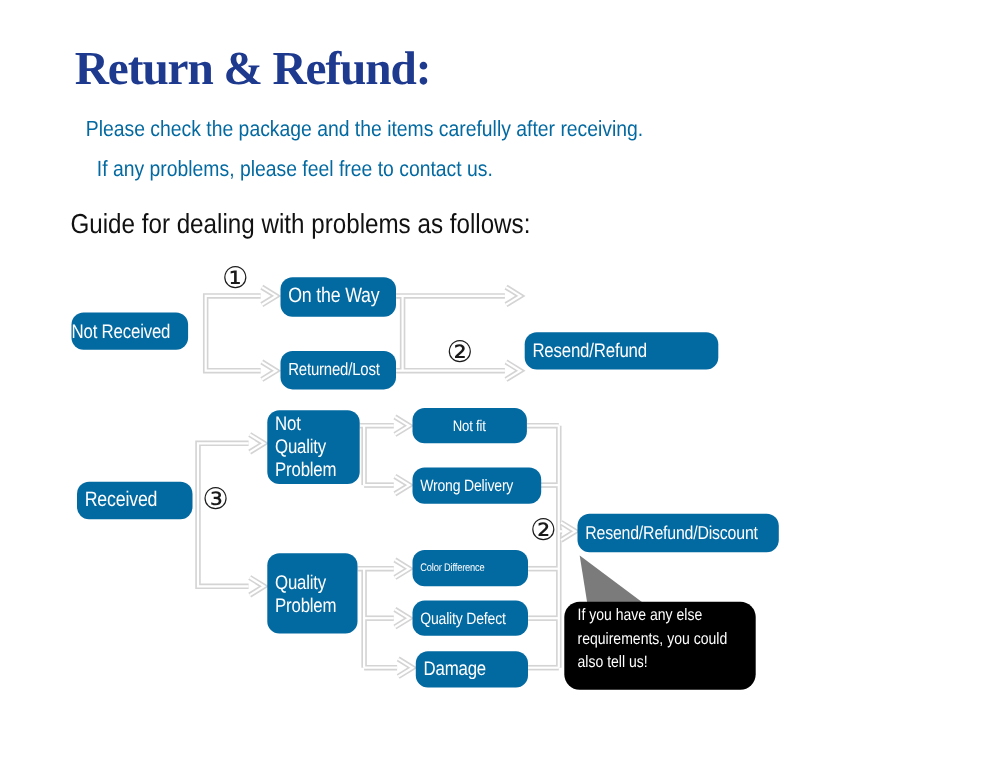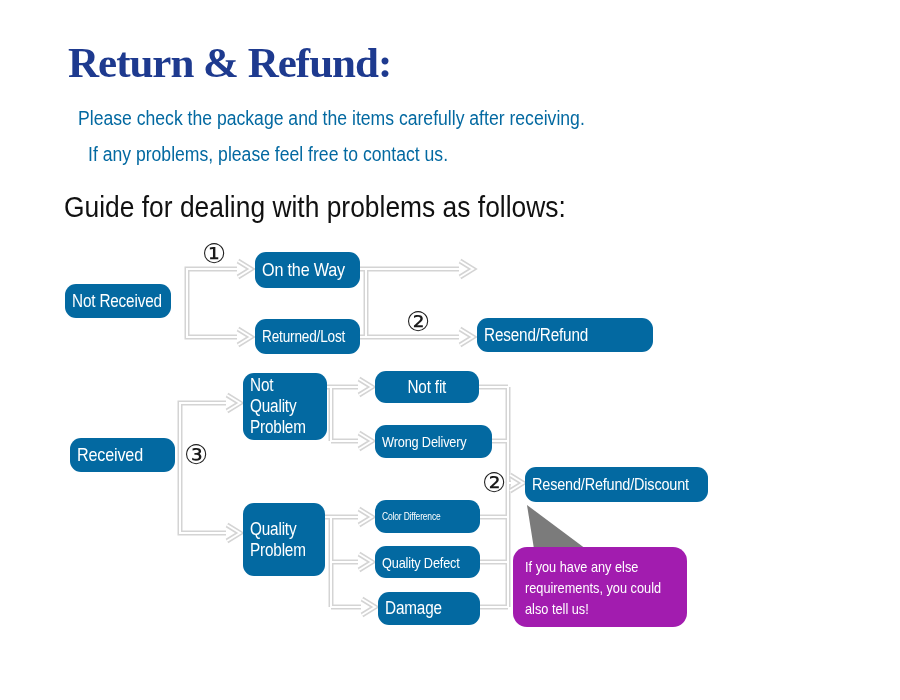--- a/index.html
+++ b/index.html
@@ -7,61 +7,61 @@
           font-family:"Liberation Sans",sans-serif;}
 
   
   .title{position:absolute;left:68px;top:38px;margin:0;
          font-family:"Liberation Serif",serif;font-weight:bold;font-size:43px;
          color:#1e3a8f;letter-spacing:-1px;}
   .cond{display:inline-block;transform:scaleX(0.88);transform-origin:0 50%;white-space:nowrap;}
   .intro{position:absolute;margin:0;color:#0369a1;font-size:20px;}
   .intro.l1{left:78px;top:107px;}
   .intro.l2{left:88px;top:143px;}
-  .guide{position:absolute;left:64px;top:190px;margin:0;color:#111;font-size:30px;}
+  .guide{position:absolute;left:64px;top:190px;margin:0;color:#111;font-size:25px;}
 
   
   .flow-svg{position:absolute;left:0;top:0;width:900px;height:700px;}
   .c-outer path{stroke:#d4d4d4;stroke-width:5;fill:none;}
   .c-inner path{stroke:#ffffff;stroke-width:2;fill:none;}
 
   
   .node{position:absolute;background:#0369a1;border-radius:11px;color:#fff;
         display:flex;align-items:center;padding:0 7px;box-sizing:border-box;}
   .node .lbl{display:inline-block;transform:scaleX(0.85);transform-origin:0 50%;
              white-space:nowrap;letter-spacing:-0.2px;}
   .node .wrap{white-space:normal;}
-  .n-not-received{left:65px;top:284px;width:106px;height:34px;font-size:18px;}
+  .n-not-received{left:65px;top:284px;width:106px;height:34px;font-size:18px;justify-content:center;}
   .n-on-the-way{left:255px;top:252px;width:105px;height:36px;font-size:19px;}
   .n-returned-lost{left:255px;top:319px;width:105px;height:35px;font-size:16px;}
   .n-please-wait{left:477px;top:253px;width:176px;height:34px;font-size:15px;}
-  .n-resend-refund{left:477px;top:318px;width:176px;height:34px;font-size:18px;}
+  .n-resend-refund{left:477px;top:302px;width:176px;height:34px;font-size:18px;}
   .n-received{left:70px;top:438px;width:105px;height:34px;font-size:19px;}
   .n-nqp{left:243px;top:373px;width:84px;height:67px;font-size:18px;line-height:21px;}
-  .n-not-fit{left:375px;top:371px;width:104px;height:32px;font-size:18px;justify-content:center;}
+  .n-not-fit{left:375px;top:371px;width:104px;height:32px;font-size:14px;justify-content:center;}
   .n-not-fit .lbl{transform-origin:50% 50%;}
   .n-wrong-delivery{left:375px;top:425px;width:117px;height:33px;font-size:15px;}
   .n-qp{left:243px;top:503px;width:82px;height:73px;font-size:18px;line-height:21px;}
   .n-color-difference{left:375px;top:500px;width:105px;height:33px;font-size:10px;}
   .n-quality-defect{left:375px;top:546px;width:105px;height:32px;font-size:15px;}
   .n-damage{left:378px;top:592px;width:102px;height:33px;font-size:18px;}
   .n-rrd{left:525px;top:467px;width:183px;height:35px;font-size:17px;}
 
   
   .marker{position:absolute;transform:translate(-50%,-50%);
           font-family:"DejaVu Sans",sans-serif;font-size:27px;color:#1a1a1a;line-height:1;}
   .m1{left:214px;top:253px;}
   .m2a{left:418px;top:321px;}
   .m3{left:196px;top:454px;}
   .m2b{left:494px;top:482px;}
 
   
   .bubble{position:absolute;left:513px;top:547px;width:174px;height:80px;
-          background:#a21caf;border-radius:14px;color:#fff;font-size:15px;
-          display:flex;flex-direction:column;justify-content:center;
+          background:#000000;border-radius:14px;color:#fff;font-size:15px;
+          display:flex;flex-direction:column;
           padding:2px 12px;box-sizing:border-box;}
   .bubble div{display:inline-block;transform:scaleX(0.85);transform-origin:0 50%;
               white-space:nowrap;line-height:21px;}
 </style>
 </head>
 <body>
 
 <div class="canvas">
 
   <h1 class="title">Return &amp; Refund:</h1>

